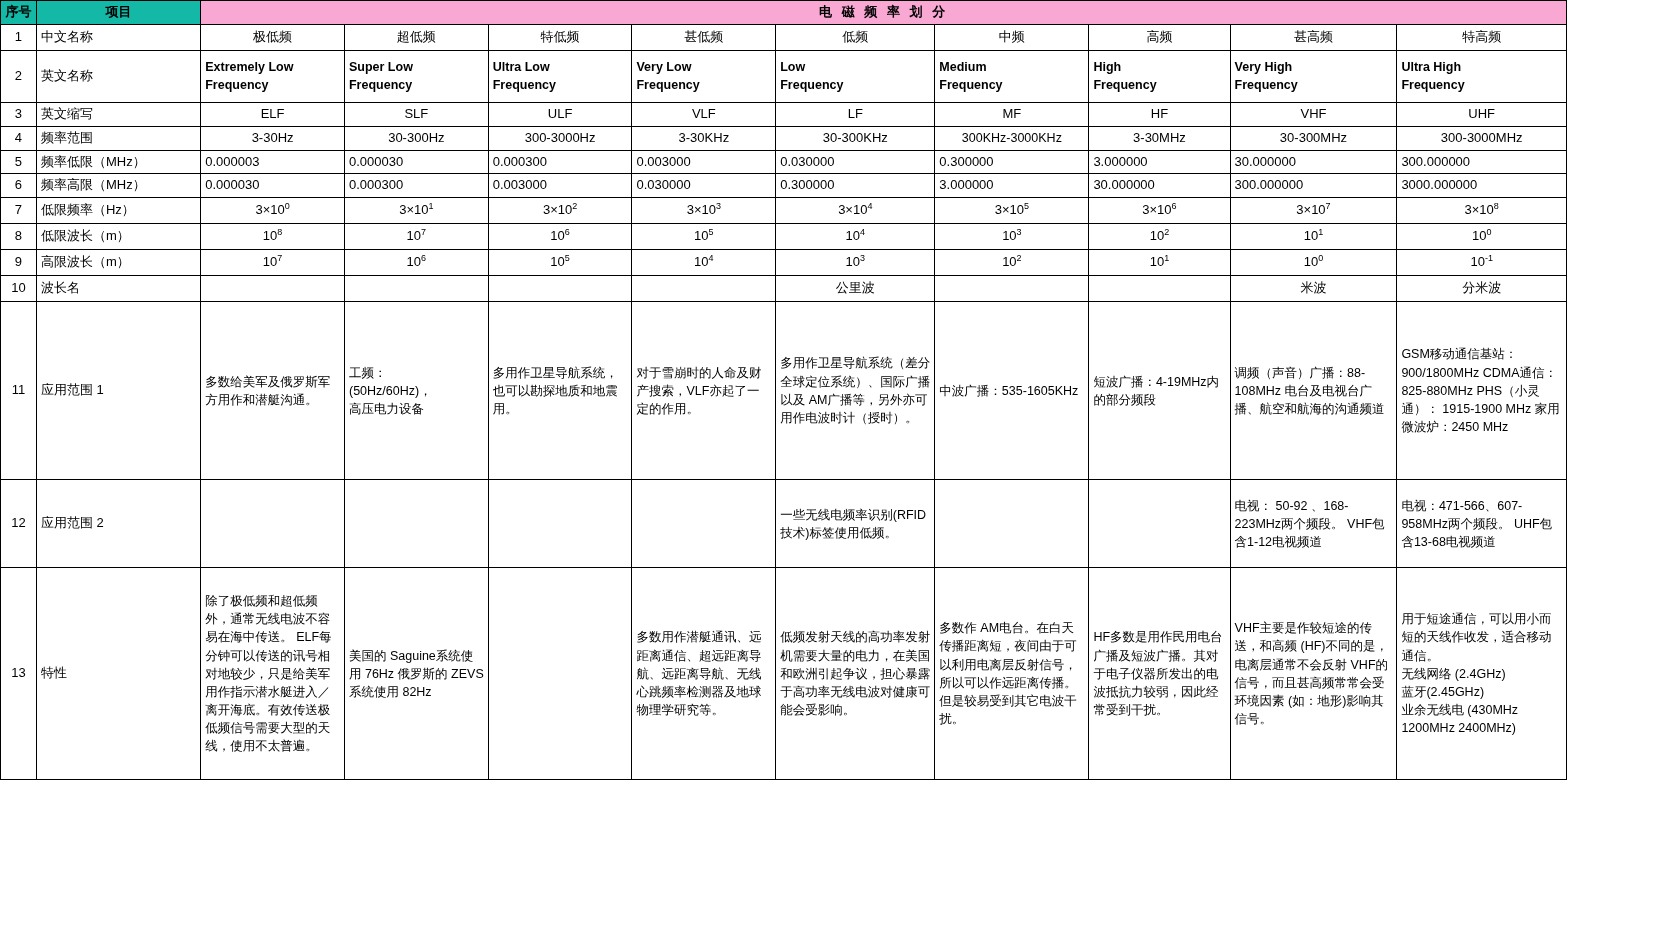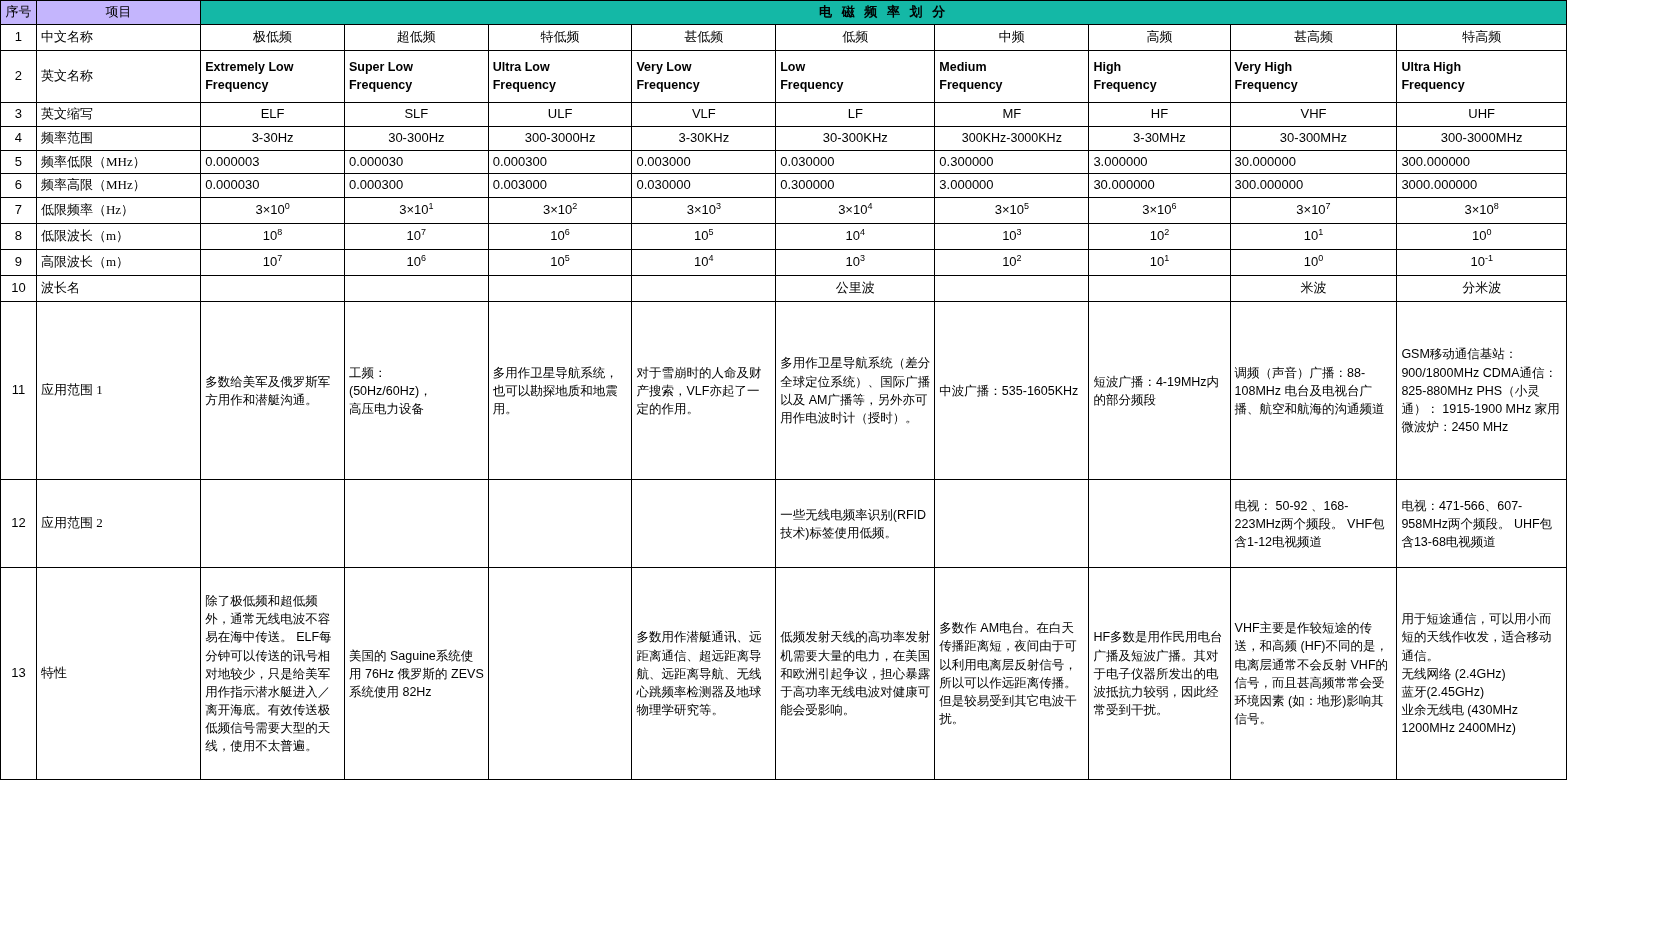--- a/index.html
+++ b/index.html
@@ -23,40 +23,39 @@
   }
   table.freq td, table.freq th {
     border: 1px solid #000;
     padding: 2px 4px;
     vertical-align: middle;
     line-height: 1.45;
     word-wrap: break-word;
     overflow: hidden;
   }
   .hdr {
-    background: #c4b5fd;
+    background: #14b8a6;
     text-align: center;
-    font-weight: normal;
+    font-weight: bold;
     font-size: 13px;
   }
   .hdr-wide {
-    background: #14b8a6;
+    background: #f9a8d4;
     text-align: center;
     letter-spacing: 3px;
     font-size: 13px;
   }
   .idx {
     text-align: center;
     width: 28px;
   }
   .item {
     width: 128px;
     padding-left: 6px;
     text-align: left;
-    font-family: Liberation Serif, serif;
   }
   .c { text-align: center; }
   .l { text-align: left; }
   .r { }
   .top { vertical-align: top; }
   sup { font-size: 9px; vertical-align: super; line-height: 0; }
   .cell-en { font-weight: bold; font-size: 12.5px; line-height: 1.45; }
   .app { font-size: 12.5px; line-height: 1.6; }
   .feat { font-size: 12.5px; line-height: 1.72; }
   .sound { font-size: 12.5px; line-height: 1.5; }

